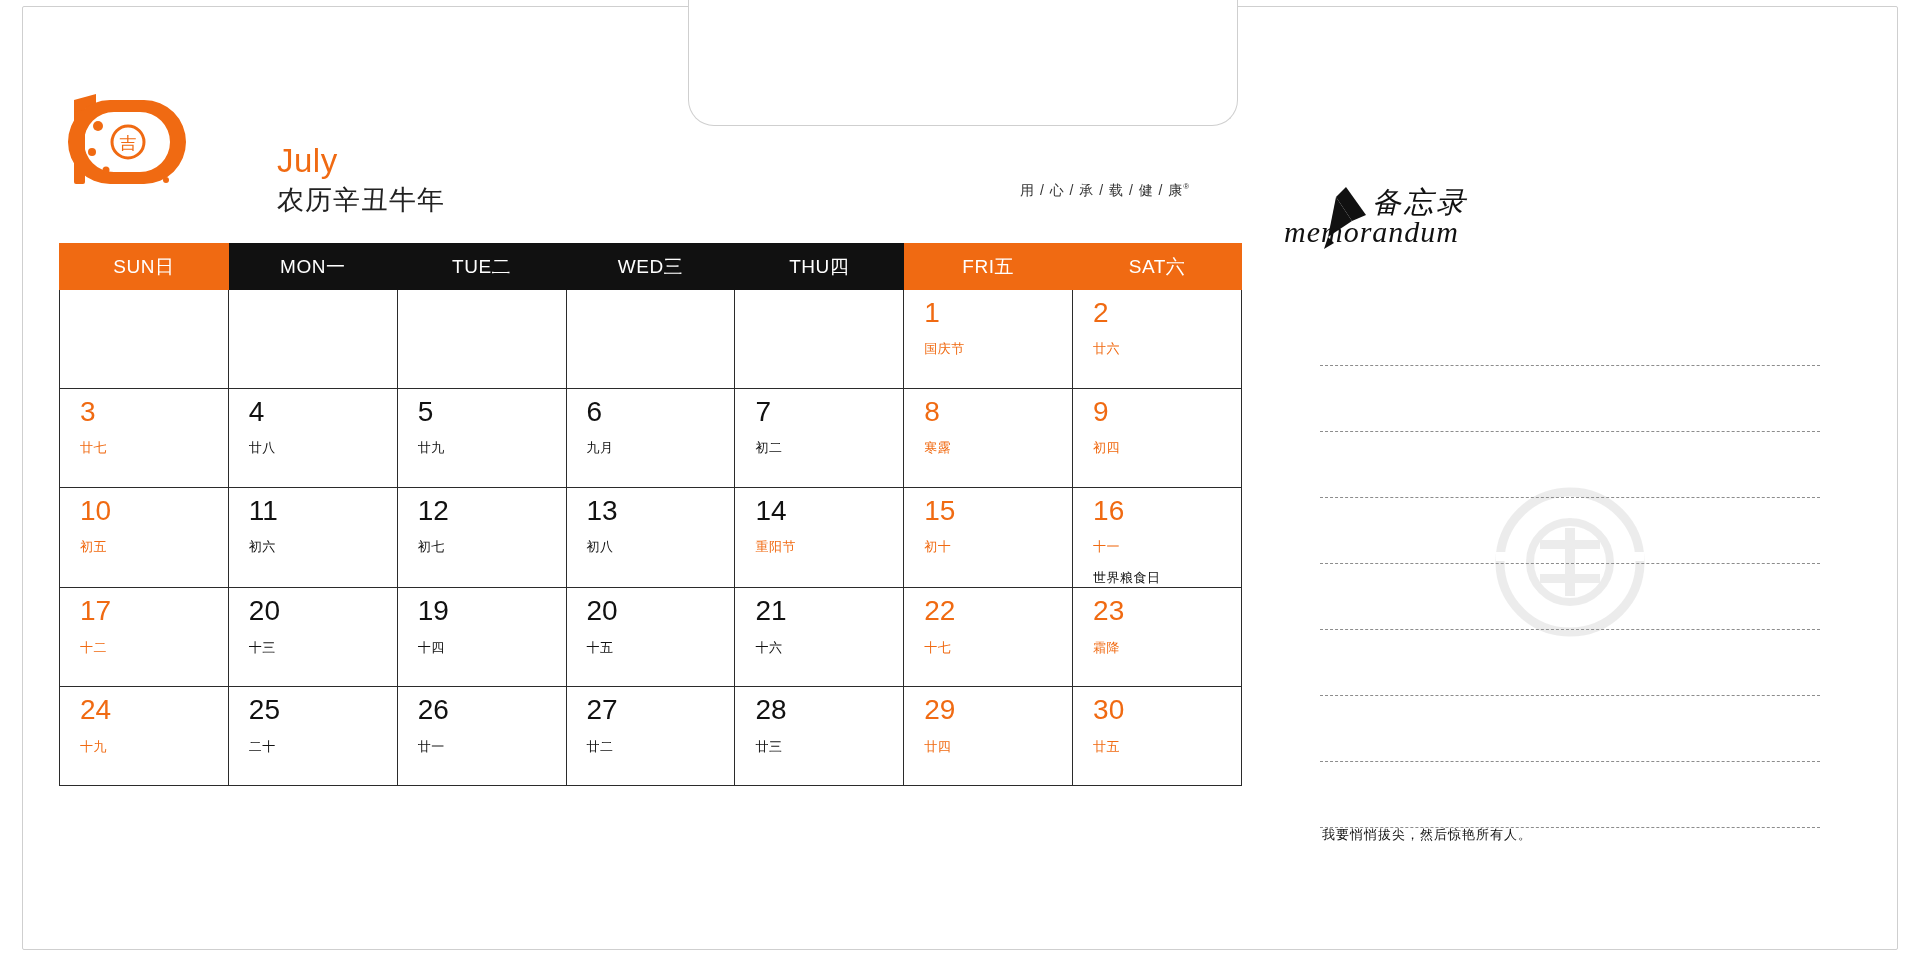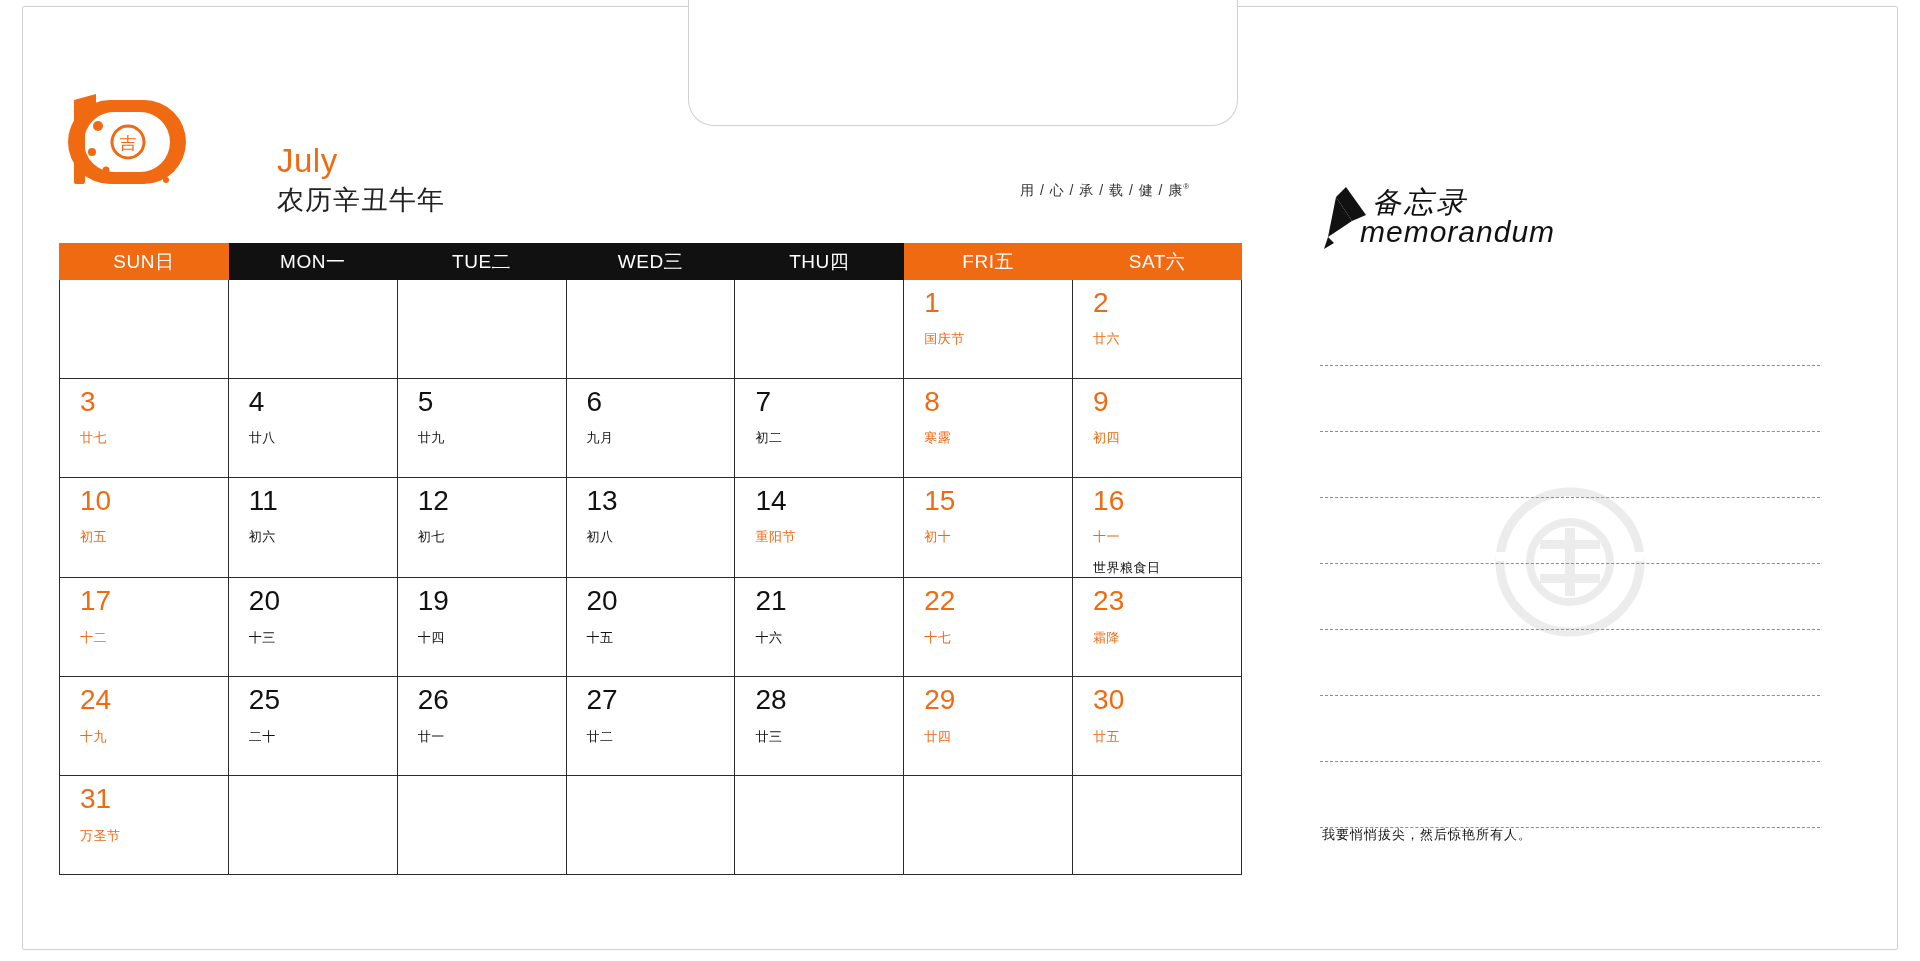--- a/index.html
+++ b/index.html
@@ -73,21 +73,21 @@
 
   
   .cal {
     position: absolute;
     left: 59px; top: 243px;
     width: 1183px;
     border-collapse: collapse;
     table-layout: fixed;
   }
   .cal th {
-    height: 36px;
+    height: 46px;
     font-size: 19px;
     font-weight: normal;
     color: #fff;
     background: #111;
     border: 1px solid #111;
     letter-spacing: .5px;
   }
   .cal th.weekend { background: #f06a12; border-color: #f06a12; }
   .cal td {
     height: 99px;
@@ -120,24 +120,24 @@
     position: absolute;
     left: 1372px; top: 183px;
     font-size: 29px;
     color: #111;
     font-family: "Liberation Serif", serif;
     letter-spacing: 3px;
     font-style: italic;
   }
   .memo-en {
     position: absolute;
-    left: 1360px; top: 215px;
+    left: 1284px; top: 215px;
     font-size: 30px;
     color: #111;
-    font-family: Liberation Sans, sans-serif;
+    font-family: Liberation Serif, serif;
     font-style: italic;
     letter-spacing: 1px;
   }
   .memo-lines {
     position: absolute;
     left: 1320px; top: 300px;
     width: 500px;
   }
   .memo-line {
     height: 66px;
@@ -337,32 +337,20 @@
           </td>
           <td class="off">
             <div class="daynum">29</div>
             <div class="lunar">廿四</div>
           </td>
           <td class="off">
             <div class="daynum">30</div>
             <div class="lunar">廿五</div>
           </td>
         </tr>
-        <tr>
-          <td class="off">
-            <div class="daynum">31</div>
-            <div class="lunar fest">万圣节</div>
-          </td>
-          <td class="empty"></td>
-          <td class="empty"></td>
-          <td class="empty"></td>
-          <td class="empty"></td>
-          <td class="empty"></td>
-          <td class="empty"></td>
-        </tr>
       </tbody>
   </table>
 
   <div class="memo-title">
     <svg viewBox="0 0 300 70" width="300" height="70" aria-hidden="true">
       <polygon points="24,2 44,30 30,36 14,12" fill="#111"></polygon>
       <path d="M14 12 L6 52 L30 36 Z" fill="#111"></path>
       <path d="M6 52 L2 64 L12 58 Z" fill="#111"></path>
     </svg>
   </div>

